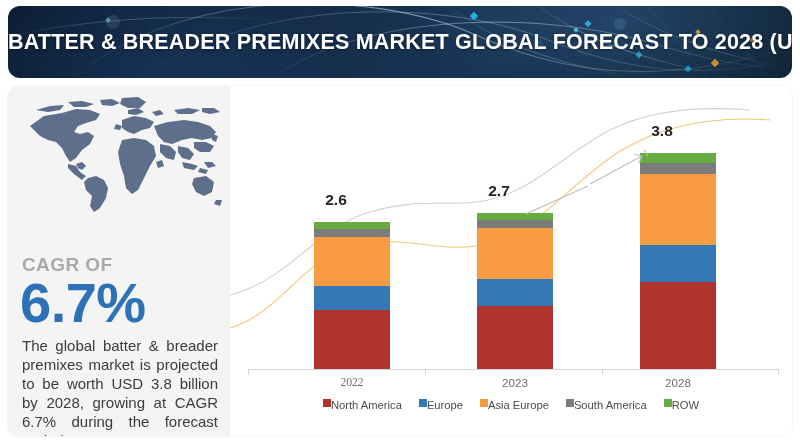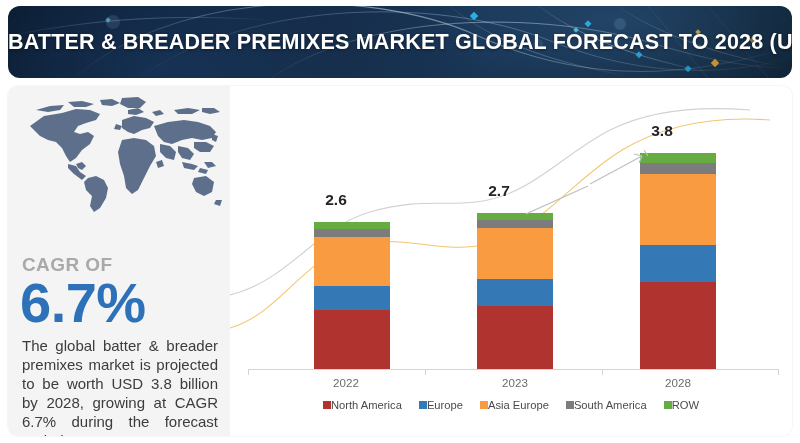--- a/index.html
+++ b/index.html
@@ -86,21 +86,21 @@
     box-shadow:0 1px 2px rgba(0,0,0,.06);
   }
   .bubble .num{color:#fff;font-size:17px;font-weight:normal;line-height:56px;}
   .bubble .pct{color:#fff;font-size:9px;margin-left:2px;line-height:56px;}
 
   
   .legend{
     position:absolute;left:0;top:313px;width:562px;
     display:flex;justify-content:center;align-items:center;gap:17px;
   }
-  .lg{display:flex;align-items:center;gap:0;}
+  .lg{display:flex;gap:0;}
   .lg-sw{width:8px;height:8px;display:inline-block;}
   .lg-tx{font-size:11.2px;color:#4a4a4a;}
 </style>
 </head>
 <body>
 
 <div class="page">
 
   <div class="banner">
     <svg width="784" height="72" viewBox="0 0 784 72">
@@ -206,21 +206,21 @@
         <div class="tick" style="left:548px;"></div>
 
         <div class="val-label" style="left:61px;top:98px;">2.6</div>
         <div class="bar" style="left:84px;top:136px;height:147px;">
           <div class="seg" style="top:0px;height:7px;background:#67ac43;"></div>
           <div class="seg" style="top:7px;height:8px;background:#7c7c7c;"></div>
           <div class="seg" style="top:15px;height:49px;background:#f99b41;"></div>
           <div class="seg" style="top:64px;height:24px;background:#3479b5;"></div>
           <div class="seg" style="top:88px;height:59px;background:#b03330;"></div>
         </div>
-        <div class="cat-label" style="left:61px;">2022</div>
+        <div class="cat-label" style="left:67px;font-family:Liberation Serif, serif;">2022</div>
 
         <div class="val-label" style="left:224px;top:89px;">2.7</div>
         <div class="bar" style="left:247px;top:127px;height:156px;">
           <div class="seg" style="top:0px;height:7px;background:#67ac43;"></div>
           <div class="seg" style="top:7px;height:8px;background:#7c7c7c;"></div>
           <div class="seg" style="top:15px;height:51px;background:#f99b41;"></div>
           <div class="seg" style="top:66px;height:27px;background:#3479b5;"></div>
           <div class="seg" style="top:93px;height:63px;background:#b03330;"></div>
         </div>
         <div class="cat-label" style="left:230px;">2023</div>

